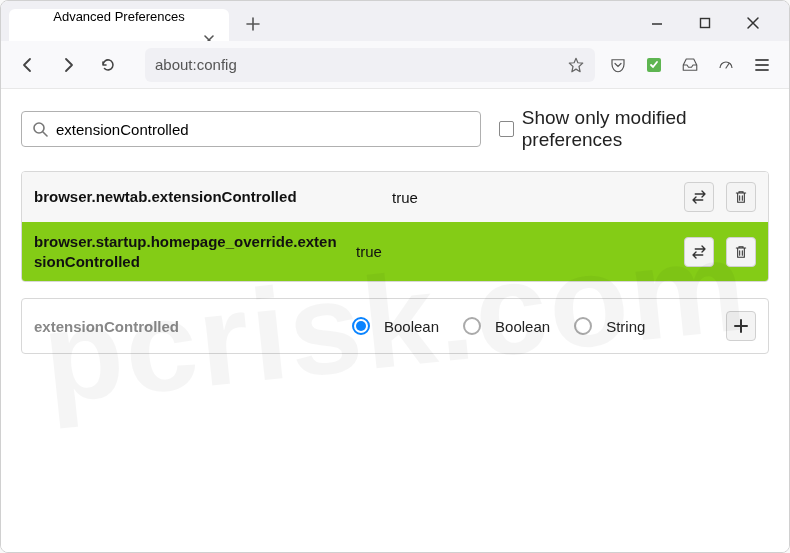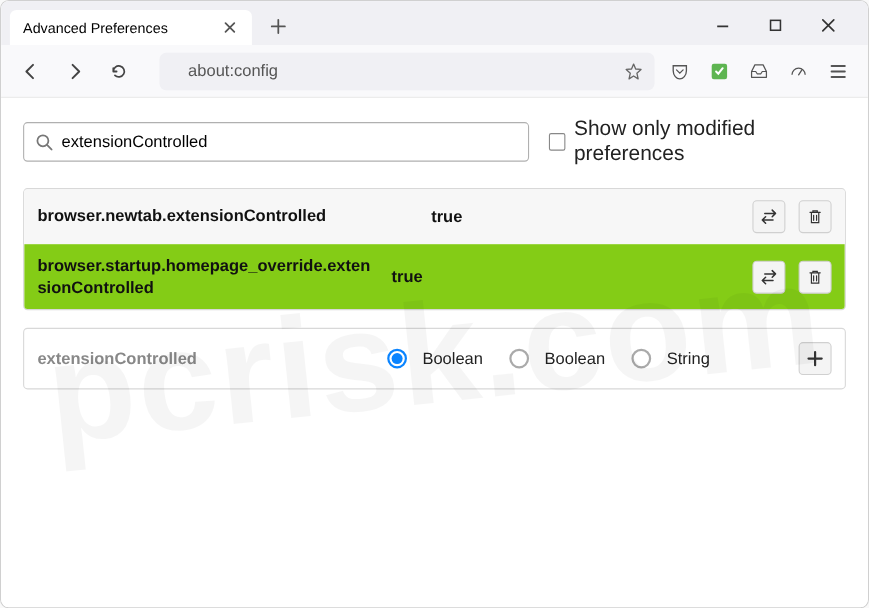--- a/index.html
+++ b/index.html
@@ -2,48 +2,48 @@
 <html><head>
 <meta charset="utf-8">
 <style>
 * { margin: 0; padding: 0; box-sizing: border-box; font-family: -apple-system, BlinkMacSystemFont, "Segoe UI", Arial, sans-serif; }
 body { width: 790px; height: 553px; background: #f9f9f9; overflow: hidden; }
 
 .window { width: 100%; height: 100%; background: #fff; display: flex; flex-direction: column; border: 1px solid #d0d0d0; border-radius: 8px; overflow: hidden; }
 
 
 .tabbar { display: flex; align-items: center; height: 40px; background: #f0f0f4; padding: 0 8px; }
-.tab { display: flex; align-items: center; background: #fff; border-radius: 6px 6px 0 0; padding: 0 12px; height: 32px; margin-top: 8px; font-size: 13px; gap: 10px; min-width: 220px; }
+.tab { display: flex; align-items: center; background: #fff; border-radius: 6px 6px 0 0; padding: 0 12px; height: 32px; margin-top: 8px; font-size: 13px; gap: 10px; min-width: 220px; flex-direction: column; }
 .tab .close { color: #666; font-size: 12px; display:flex; align-items:center; justify-content:center; width:16px; height:16px; margin-left:auto; }
 .newtab-btn { margin-left: 10px; color: #555; width: 28px; height: 28px; display:flex; align-items:center; justify-content:center; border-radius:4px; margin-top:6px; }
 .win-controls { margin-left:auto; display:flex; gap: 20px; padding-right: 14px; margin-top:4px; }
 .win-controls .ctrl { width: 28px; height: 28px; display:flex; align-items:center; justify-content:center; color:#333; }
 
 
 .toolbar { display:flex; align-items:center; height: 48px; padding: 0 10px; gap: 6px; border-bottom: 1px solid #e8e8e8; background:#f9f9fb; }
 .tbtn { width: 34px; height: 34px; display:flex; align-items:center; justify-content:center; color:#555; border-radius:4px; }
 .urlbar { flex: 1; display:flex; align-items:center; background:#f0f0f4; border-radius: 6px; height: 34px; padding: 0 10px; gap: 8px; }
 .identity { display:flex; align-items:center; gap:6px; background:#eaeaea; padding: 4px 10px; border-radius: 4px; font-size: 14px; color:#444; }
-.urltext { flex:1; font-size: 15px; color:#555;margin-left:16px; }
+.urltext { flex:1; font-size: 15px; color:#555; }
 .toolbar-icons { display:flex; gap: 2px; }
 
 
 .content { flex:1; padding: 18px 20px; background:#fff; }
 .search-row { display:flex; align-items:center; gap: 18px; margin-bottom: 20px; }
 .search-box { flex: 0 0 460px; display:flex; align-items:center; border:1px solid #b0b0b0; border-radius:4px; height: 36px; padding: 0 10px; gap: 8px; font-size: 15px; color:#222; }
 .search-box input { border:none; outline:none; font-size:15px; flex:1; background:transparent; }
 .checkbox-row { display:flex; align-items:center; gap: 8px; font-size: 19px; color:#222; }
 .checkbox-box { width:16px; height:16px; border:1px solid #888; border-radius:2px; }
 
 .pref-list { border:1px solid #d8d8d8; border-radius:4px; overflow:hidden; margin-bottom: 16px; }
 .pref-row { display:flex; align-items:center; padding: 10px 12px; gap: 12px; }
 .pref-row.alt { background:#f7f7f7;gap:48px; }
 .pref-row.plain { background:#84cc16; }
 .pref-name { flex: 0 0 310px; font-size: 15px; font-weight: 700; color:#111; word-break:break-word; line-height:1.3; }
-.pref-value { flex: 1; font-size: 15px; font-weight: 700; color:#111; }
+.pref-value { flex: 1; font-size: 15px; font-weight: 400; color:#111; }
 .pref-actions { display:flex; gap: 12px; }
 .iconbtn { width:30px; height:30px; border-radius:4px; display:flex; align-items:center; justify-content:center; background:#f4f4f4; border:1px solid #d0d0d0; color:#333; }
 
 .new-pref-box { border:1px solid #d8d8d8; border-radius:4px; }
 .new-pref-row { display:flex; align-items:center; padding: 12px; gap: 8px; }
 .new-pref-name { flex: 0 0 310px; font-size: 15px; font-weight: 700; color:#888; }
 .radio-group { display:flex; gap: 24px; flex:1; }
 .radio-item { display:flex; align-items:center; gap: 14px; font-size: 15px; color:#222; }
 .radio { width:18px; height:18px; border-radius:50%; border:2px solid #aaa; display:inline-flex; align-items:center; justify-content:center; }
 .radio.selected { border-color:#0a84ff; }

